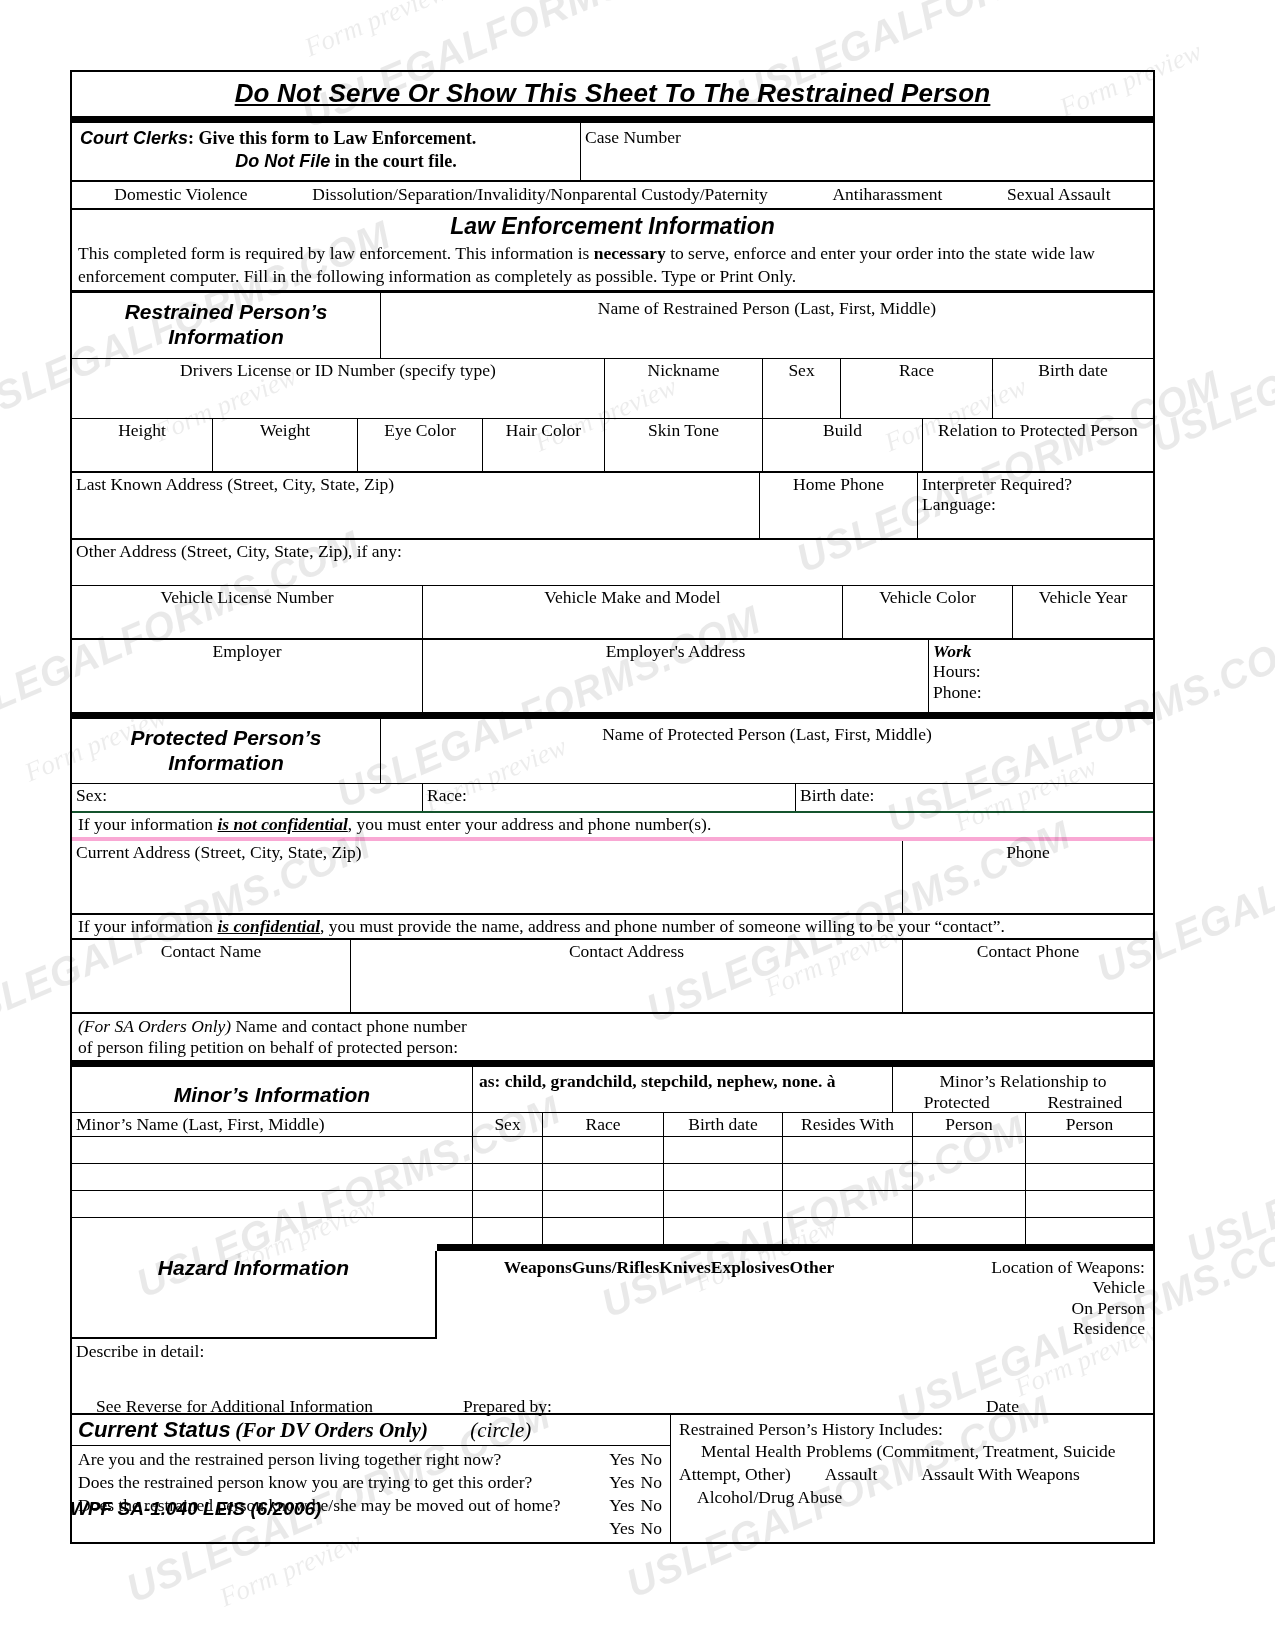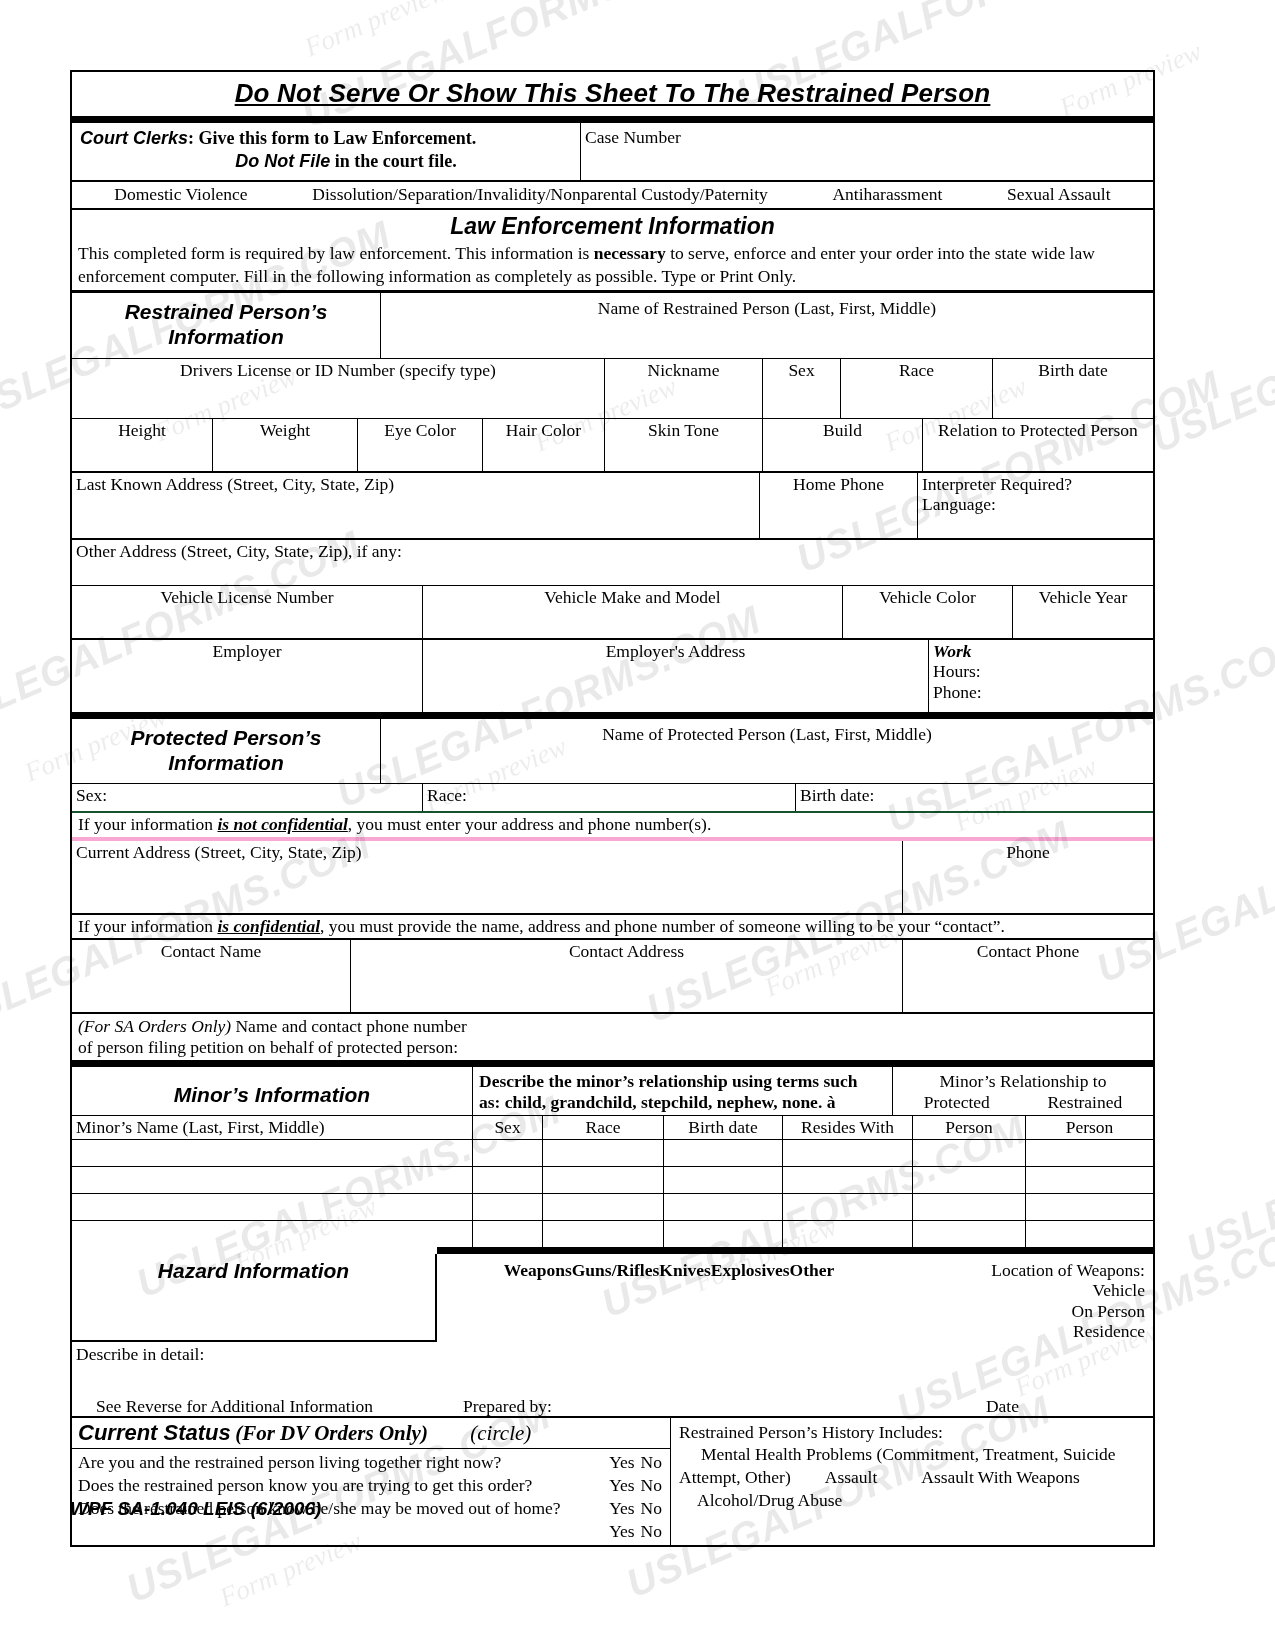--- a/index.html
+++ b/index.html
@@ -422,21 +422,20 @@
       </div>
     </div>
 
     <div class="thickbar"></div>
 
     <div class="row notop">
       <div class="cell sec-hdr" style="width:400px;padding:16px 4px 4px 4px;">
         <span>Minor’s Information</span>
       </div>
       <div class="cell lft minor-bold" style="width:420px;padding:4px 6px 2px 6px;">
-        <div>Describe the minor’s relationship using terms such</div>
         <div>
           <span>as:  child, grandchild, stepchild, nephew, none.</span>
           <span>à</span>
         </div>
       </div>
       <div class="cell ctr" style="width:261px;padding:4px 2px 0 2px;">
         <div class="hdrlabel">Minor’s Relationship to</div>
         <div style="display:flex;justify-content:space-around;">
           <span class="hdrlabel">Protected</span>
           <span class="hdrlabel">Restrained</span>

